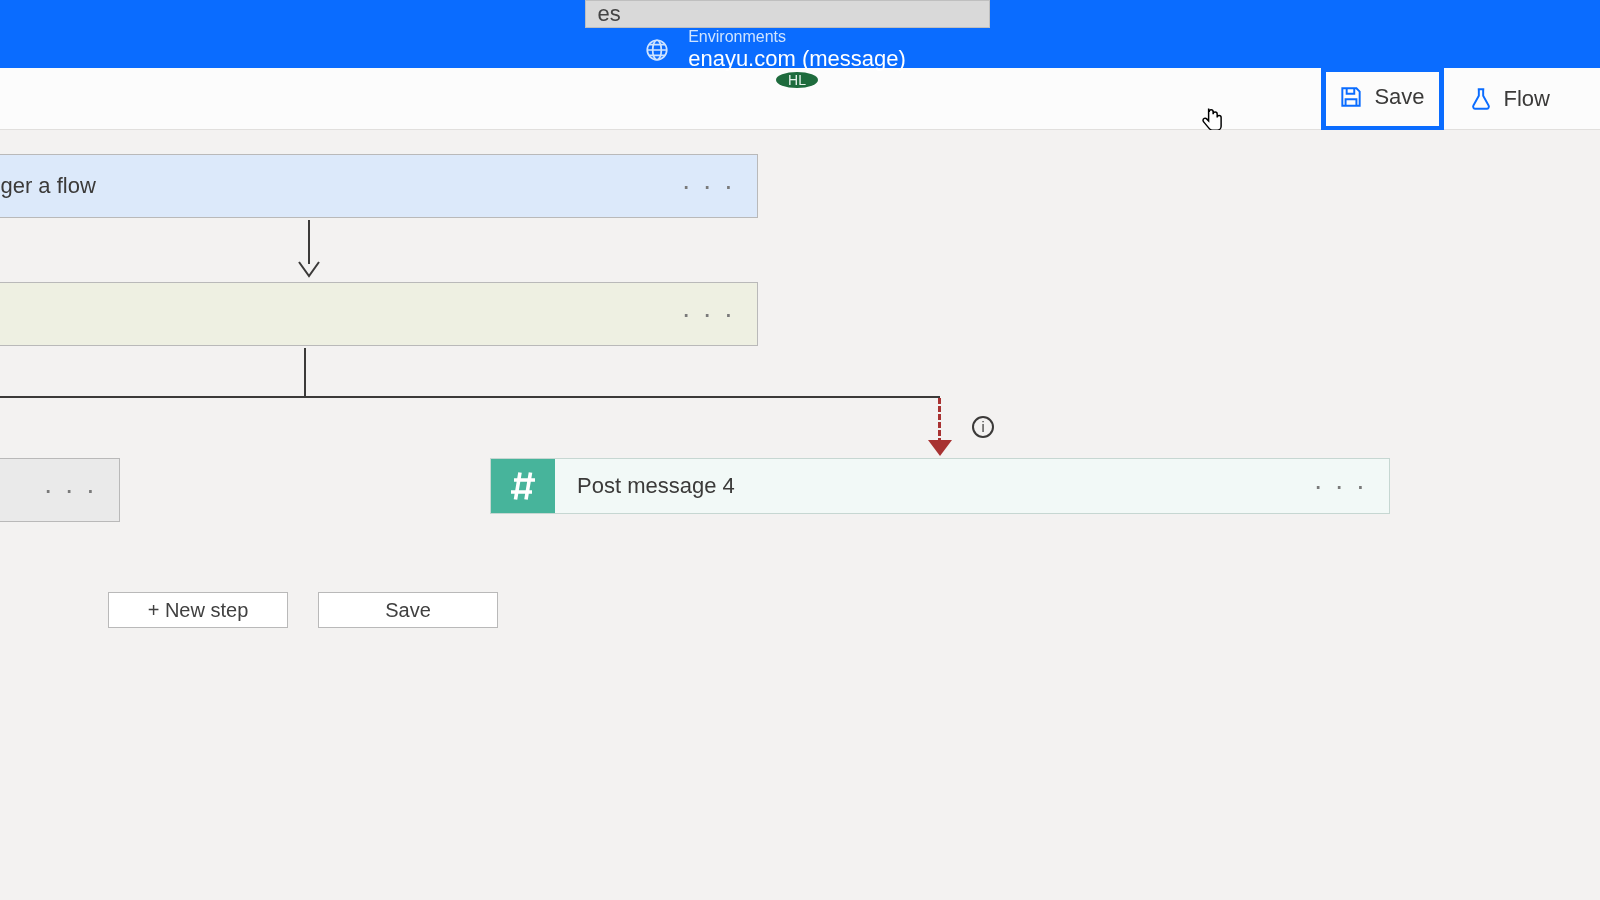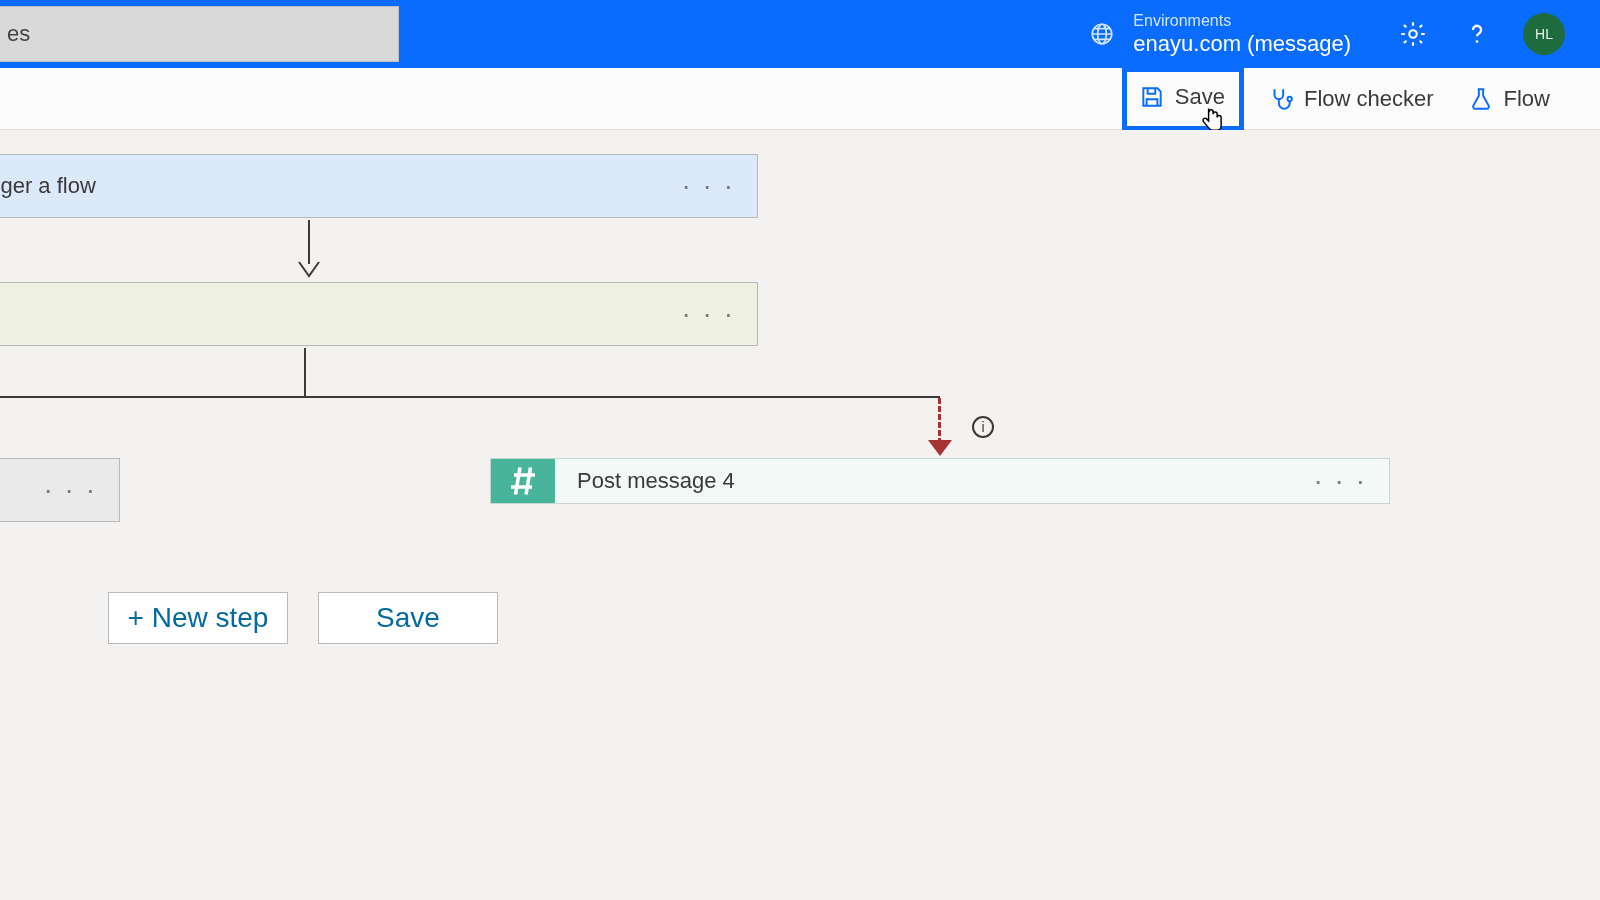--- a/index.html
+++ b/index.html
@@ -5,21 +5,22 @@
   * { box-sizing: border-box; margin: 0; padding: 0; font-family: "Segoe UI", sans-serif; }
   html, body { width: 1600px; height: 900px; overflow: hidden; background: #f3f2f1; }
 
   
   .topbar {
     height: 68px;
     background: #0a6cff;
     display: flex;
     align-items: center;
     color: #fff;
-    padding-right: 35px;
+    padding-right: 20px;
+    flex-direction: column;
   }
   .search-box {
     width: 405px;
     height: 56px;
     margin-left: -6px;
     background: #d9d9d9;
     border: 1px solid #bfbfbf;
     color: #444;
     font-size: 22px;
     padding: 0 12px;
@@ -100,21 +101,21 @@
   .scope-card {
     left: -70px; top: 152px; width: 828px; height: 64px;
     background: #eef0e2;
   }
   .left-small-card {
     left: -70px; top: 328px; width: 190px; height: 64px;
     background: #eaeaea;
     justify-content: flex-end;
   }
   .message-card {
-    left: 490px; top: 328px; width: 900px; height: 46px;
+    left: 490px; top: 328px; width: 900px; height: 56px;
     background: #f2f9f7;
     border-color: #c6d7d2;
   }
   .message-icon {
     width: 64px; height: 100%;
     background: #47b49b;
     display: flex; align-items: center; justify-content: center;
     margin-right: 22px;
   }
   .message-icon svg { width: 36px; height: 36px; }
@@ -163,24 +164,24 @@
     display: flex; align-items: center; justify-content: center;
   }
 
   
   .actions {
     position: absolute;
     left: 108px; top: 462px;
     display: flex; gap: 30px;
   }
   .act-btn {
-    width: 180px; height: 52px;
+    width: 180px; height: 36px;
     border: 1px solid #b9b9b9;
     background: #fff;
-    font-size: 28px; color: #0369a1;
+    font-size: 20px; color: #404040;
     display: flex; align-items: center; justify-content: center;
     cursor: pointer;
   }
 </style>
 </head>
 <body>
 
 <div class="topbar">
   <div class="search-box">es</div>
   <div class="topbar-spacer"></div>
@@ -213,28 +214,20 @@
 <div class="cmdbar">
 
   <div class="cmd-btn cmd-save-highlight">
     <svg viewBox="0 0 24 24" fill="none" stroke="#0a6cff" stroke-width="1.8">
       <path d="M4 4h13l3 3v13H4z"></path>
         <path d="M8 4v5h7V4M7 20v-6h10v6"></path>
     </svg>
     <span>Save</span>
   </div>
 
-  <div class="cmd-btn">
-    <svg viewBox="0 0 24 24" fill="none" stroke="#0a6cff" stroke-width="1.8">
-      <path d="M6 3v5a4 4 0 008 0V3"></path>
-        <path d="M10 12v4a5 5 0 0010 0v-2"></path>
-      <circle cx="20" cy="12" r="2"></circle>
-    </svg>
-    <span>Flow checker</span>
-  </div>
 
   <div class="cmd-btn">
     <svg viewBox="0 0 24 24" fill="none" stroke="#0a6cff" stroke-width="1.8">
       <path d="M9 3h6M10 3v6l-5 9a2 2 0 001.8 3h10.4A2 2 0 0019 18l-5-9V3"></path>
     </svg>
     <span>Flow</span>
   </div>
 </div>
 
 <svg class="cursor-pointer-svg" viewBox="0 0 24 32">

